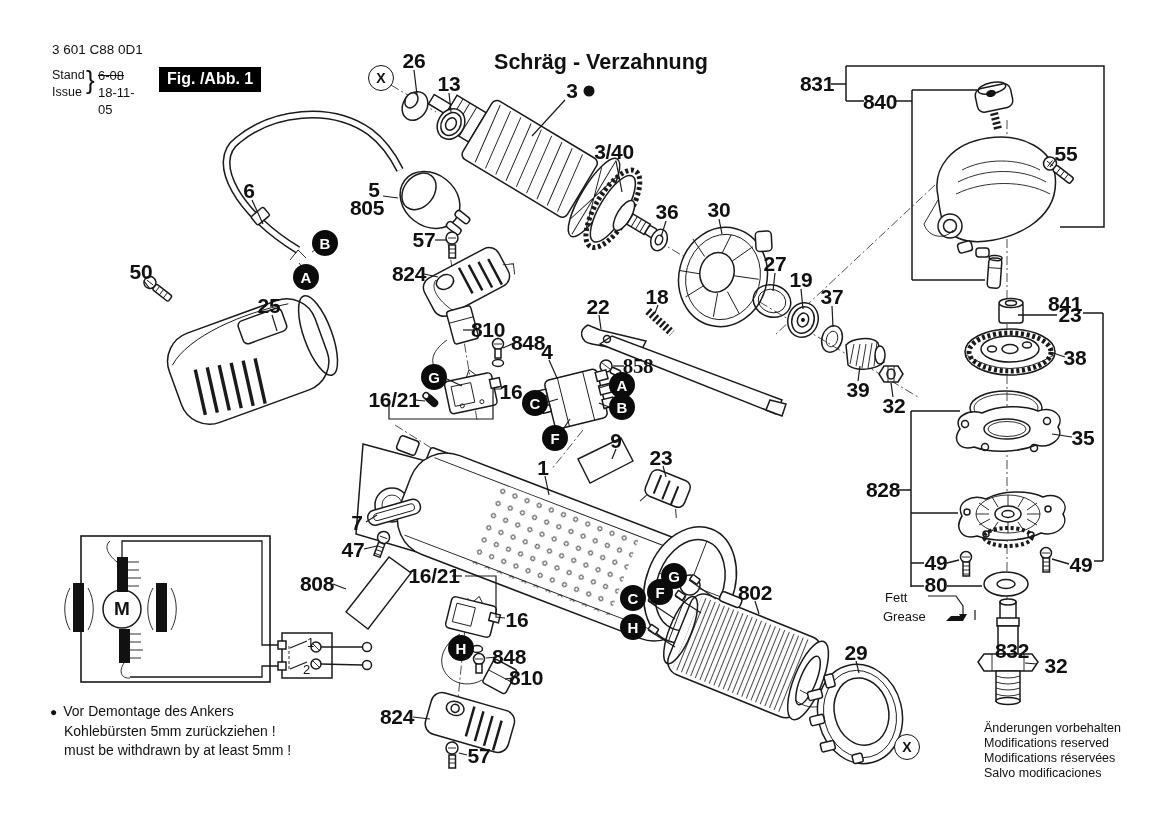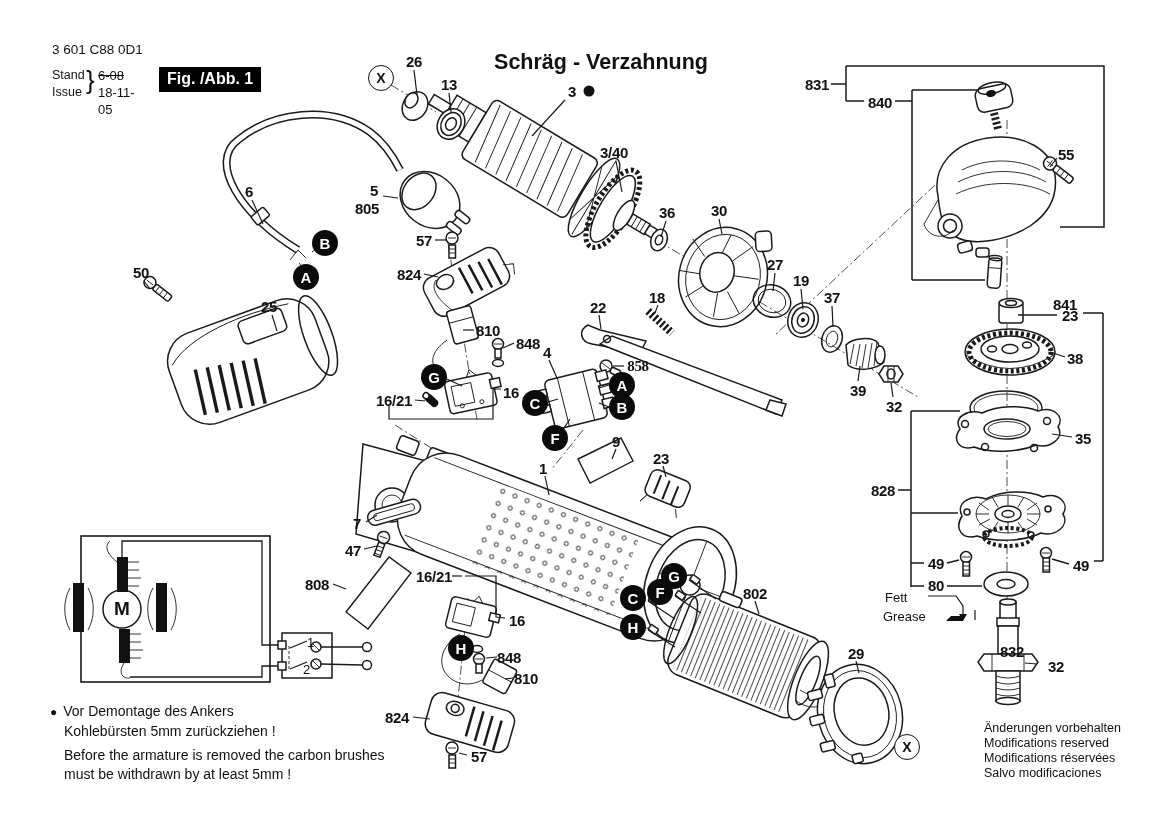--- a/index.html
+++ b/index.html
@@ -12,21 +12,21 @@
   .thin{stroke:#1a1a1a;stroke-width:.9;fill:none;}
   .sd{fill:#111;stroke:none;}
   .ld{stroke:#1a1a1a;stroke-width:1.2;fill:none;}
   .br{stroke:#1a1a1a;stroke-width:1.5;fill:none;}
   .ax{stroke:#3a3a3a;stroke-width:.9;fill:none;stroke-dasharray:9 3 2 3;}
   .teeth{stroke:#1a1a1a;fill:none;stroke-dasharray:3 2.6;}
   .springl{stroke:#1a1a1a;stroke-width:8;stroke-dasharray:2.4 2.2;fill:none;}
   
   .layer{position:absolute;left:0;top:0;width:100%;height:100%;}
   .plabel{position:absolute;transform:translate(-50%,-50%);font-weight:bold;
-          font-size:15px;white-space:nowrap;letter-spacing:-.3px;}
+          font-size:21px;white-space:nowrap;letter-spacing:-.3px;}
   .tlabel{position:absolute;transform:translate(0,-50%);font-size:13px;white-space:nowrap;}
   .badge{position:absolute;width:26px;height:26px;border-radius:50%;background:#0b0b0b;
          color:#fff;font-weight:bold;font-size:15px;display:flex;align-items:center;
          justify-content:center;transform:translate(-50%,-50%);}
   .circled{position:absolute;width:24px;height:24px;border:1.8px solid #111;background:#fff;
          color:#111;border-radius:50%;font-weight:bold;font-size:14px;display:flex;
          align-items:center;justify-content:center;transform:translate(-50%,-50%);}
   .dot{position:absolute;width:11px;height:11px;border-radius:50%;background:#111;
        transform:translate(-50%,-50%);}
   
@@ -562,21 +562,20 @@
       <span class="tlabel" style="left: 883px; top: 616px;">Grease</span>
       <span class="tlabel" style="left: 307px; top: 642px;">1</span>
       <span class="tlabel" style="left: 303px; top: 669px;">2</span>
     </div>
 
   <div class="mlabel">M</div>
 
   <div class="notes">
     <div class="first"><span class="b">●</span><span>Vor Demontage des Ankers</span></div>
     <div>Kohlebürsten 5mm zurückziehen !</div>
-    <div class="en">Before the armature is removed the carbon brushes</div>
     <div>must be withdrawn by at least 5mm !</div>
   </div>
 
   <div class="footer">
     <div>Änderungen vorbehalten</div>
     <div>Modifications reserved</div>
     <div>Modifications réservées</div>
     <div>Salvo modificaciones</div>
   </div>
 

